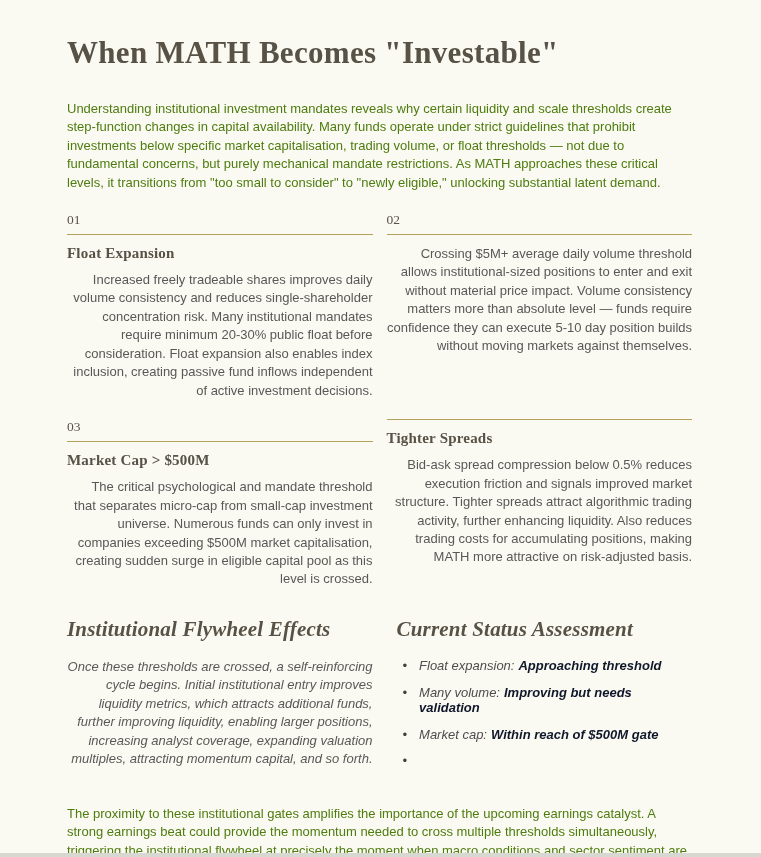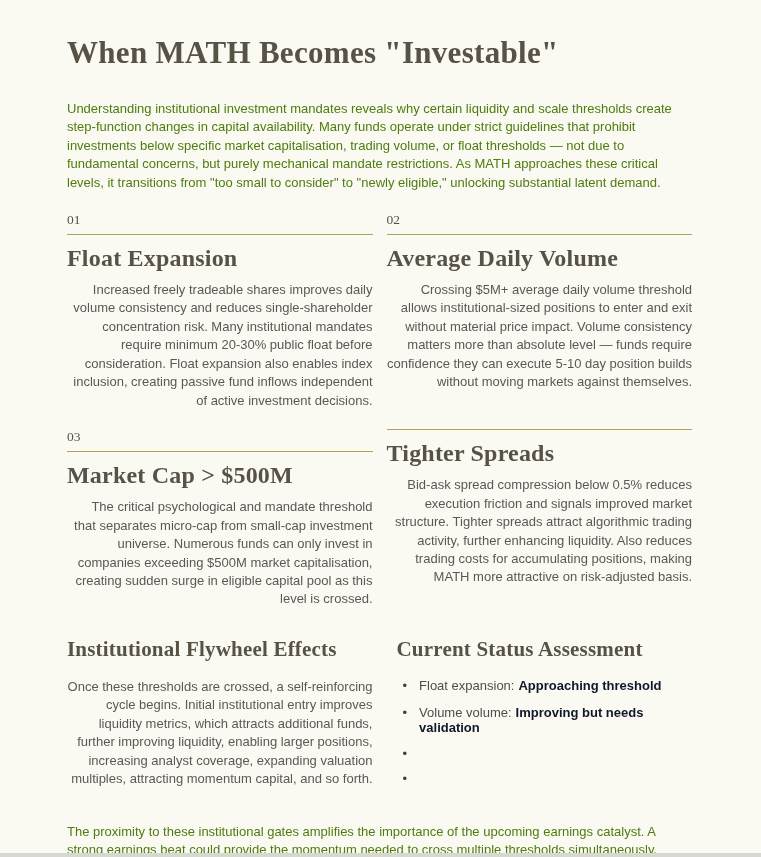--- a/index.html
+++ b/index.html
@@ -43,38 +43,39 @@
     color: #575146;
     padding-bottom: 6px;
   }
   .card-rule {
     border: none;
     border-top: 1.5px solid #b4a258;
     margin: 0 0 10px 0;
   }
   .card-title {
     font-family: "Liberation Serif", "DejaVu Serif", serif;
-    font-size: 24px;
+    font-size: 15px;
     font-weight: 600;
     color: #575146;
     margin: 0 0 9px 0;
     letter-spacing: 0.2px;
   }
   .card-body {
     font-size: 13px;
     line-height: 1.42;
     color: #585858;
     margin: 0;
     text-align: right;
   }
   .bottom-grid {
     display: grid;
     grid-template-columns: 1fr 1fr;
     column-gap: 14px;
     margin-bottom: 26px;
+    font-style: italic;
   }
   .section-title {
     font-family: "Liberation Serif", "DejaVu Serif", serif;
     font-size: 21px;
     font-weight: 600;
     color: #575146;
     margin: 0 0 16px 0;
     letter-spacing: 0.2px;
   }
   .status-section { padding-left: 10px; }
@@ -125,21 +126,20 @@
     <section class="card">
       <div class="card-number">01</div>
       <hr class="card-rule">
       <h2 class="card-title">Float Expansion</h2>
       <p class="card-body">Increased freely tradeable shares improves daily volume consistency and reduces single-shareholder concentration risk. Many institutional mandates require minimum 20-30% public float before consideration. Float expansion also enables index inclusion, creating passive fund inflows independent of active investment decisions.</p>
     </section>
 
     <section class="card">
       <div class="card-number">02</div>
       <hr class="card-rule">
-      <h2 class="card-title">Average Daily Volume</h2>
       <p class="card-body">Crossing $5M+ average daily volume threshold allows institutional-sized positions to enter and exit without material price impact. Volume consistency matters more than absolute level — funds require confidence they can execute 5-10 day position builds without moving markets against themselves.</p>
     </section>
 
     <section class="card">
       <div class="card-number">03</div>
       <hr class="card-rule">
       <h2 class="card-title">Market Cap &gt; $500M</h2>
       <p class="card-body">The critical psychological and mandate threshold that separates micro-cap from small-cap investment universe. Numerous funds can only invest in companies exceeding $500M market capitalisation, creating sudden surge in eligible capital pool as this level is crossed.</p>
     </section>
 
@@ -160,24 +160,25 @@
 
     <section class="status-section">
       <h2 class="section-title">Current Status Assessment</h2>
       <ul class="status-list">
         <li class="status-item">
           <span class="bullet-dot">•</span>
           <span><span class="status-label">Float expansion:</span><span class="status-value">Approaching threshold</span></span>
         </li>
         <li class="status-item">
           <span class="bullet-dot">•</span>
-          <span><span class="status-label">Volume volume:</span><span class="status-value">Improving but needs validation</span></span>
+          <span><span class="status-label">Many volume:</span><span class="status-value">Improving but needs validation</span></span>
         </li>
         <li class="status-item">
           <span class="bullet-dot">•</span>
+          <span><span class="status-label">Market cap:</span><span class="status-value">Within reach of $500M gate</span></span>
         </li>
         <li class="status-item">
           <span class="bullet-dot">•</span>
         </li>
       </ul>
     </section>
 
   </div>
 
   <p class="closing">The proximity to these institutional gates amplifies the importance of the upcoming earnings catalyst. A strong earnings beat could provide the momentum needed to cross multiple thresholds simultaneously, triggering the institutional flywheel at precisely the moment when macro conditions and sector sentiment are maximally supportive. This confluence explains why sophisticated capital is positioning ahead of the release rather than waiting for confirmation — the risk-reward of early entry dramatically outweighs the comfort of post-results validation.</p>

